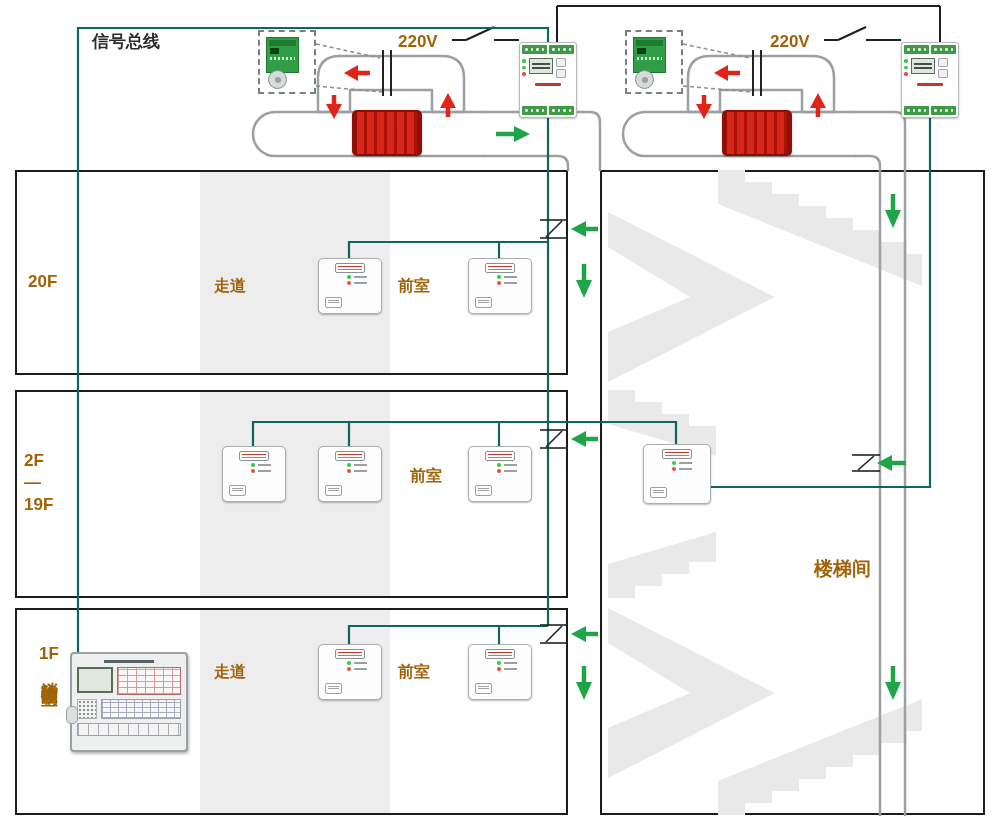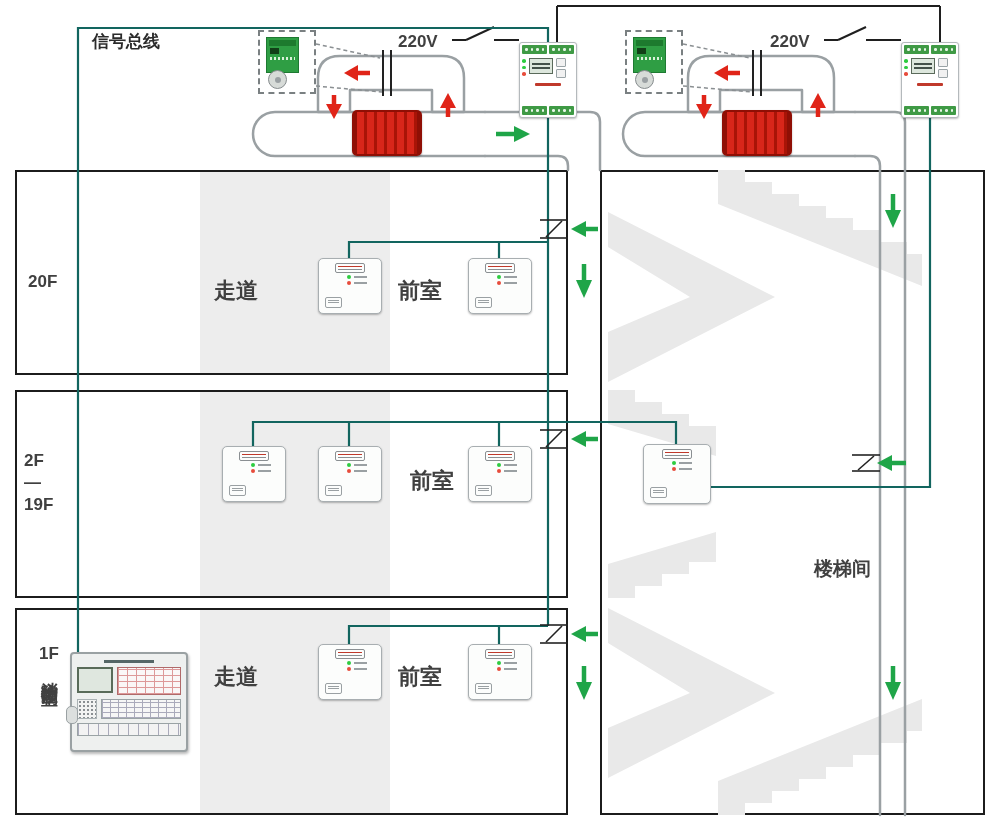--- a/index.html
+++ b/index.html
@@ -7,22 +7,22 @@
   .band{position:absolute;box-sizing:border-box;border:2px solid #1c1c1c;background:#fff;}
   #band20{left:15px;top:170px;width:553px;height:205px;}
   #band2{left:15px;top:390px;width:553px;height:208px;}
   #band1{left:15px;top:608px;width:553px;height:207px;}
   #stair{left:600px;top:170px;width:385px;height:645px;}
   .corr{position:absolute;left:200px;width:190px;background:#ededed;}
   #corr20{top:172px;height:201px;}
   #corr2{top:392px;height:204px;}
   #corr1{top:610px;height:203px;}
   svg.overlay{position:absolute;left:0;top:0;}
-  .lbl{position:absolute;color:#404040;font-weight:700;white-space:nowrap;}
-  .lbl.cn{font-size:22px;}
+  .lbl{position:absolute;color:#a16207;font-weight:700;white-space:nowrap;}
+  .lbl.cn{font-size:16px;}
   .lbl.fl{font-size:17px;}
   .lbl.v220{font-size:17px;font-weight:700;}
   #lbl-bus{font-size:17px;font-weight:600;color:#2b2b2b;}
   #lbl-range{width:48px;text-align:left;line-height:1.3;}
   .vtext{writing-mode:vertical-rl;text-orientation:upright;letter-spacing:2px;}
   
   .dev{position:absolute;width:62px;height:54px;background:#fcfdfc;border:1px solid #a8aeb1;border-radius:5px;box-shadow:0 1px 2px rgba(0,0,0,.28);}
   .dev.big{width:66px;height:58px;}
   .dev .strip{width:30px;height:10px;margin:4px auto 2px;border:1px solid #8a8f92;border-radius:2px;display:flex;flex-direction:column;justify-content:center;gap:1.5px;padding:0 2px;box-sizing:border-box;}
   .dev .strip i{display:block;height:1.5px;background:#c0392b;}

